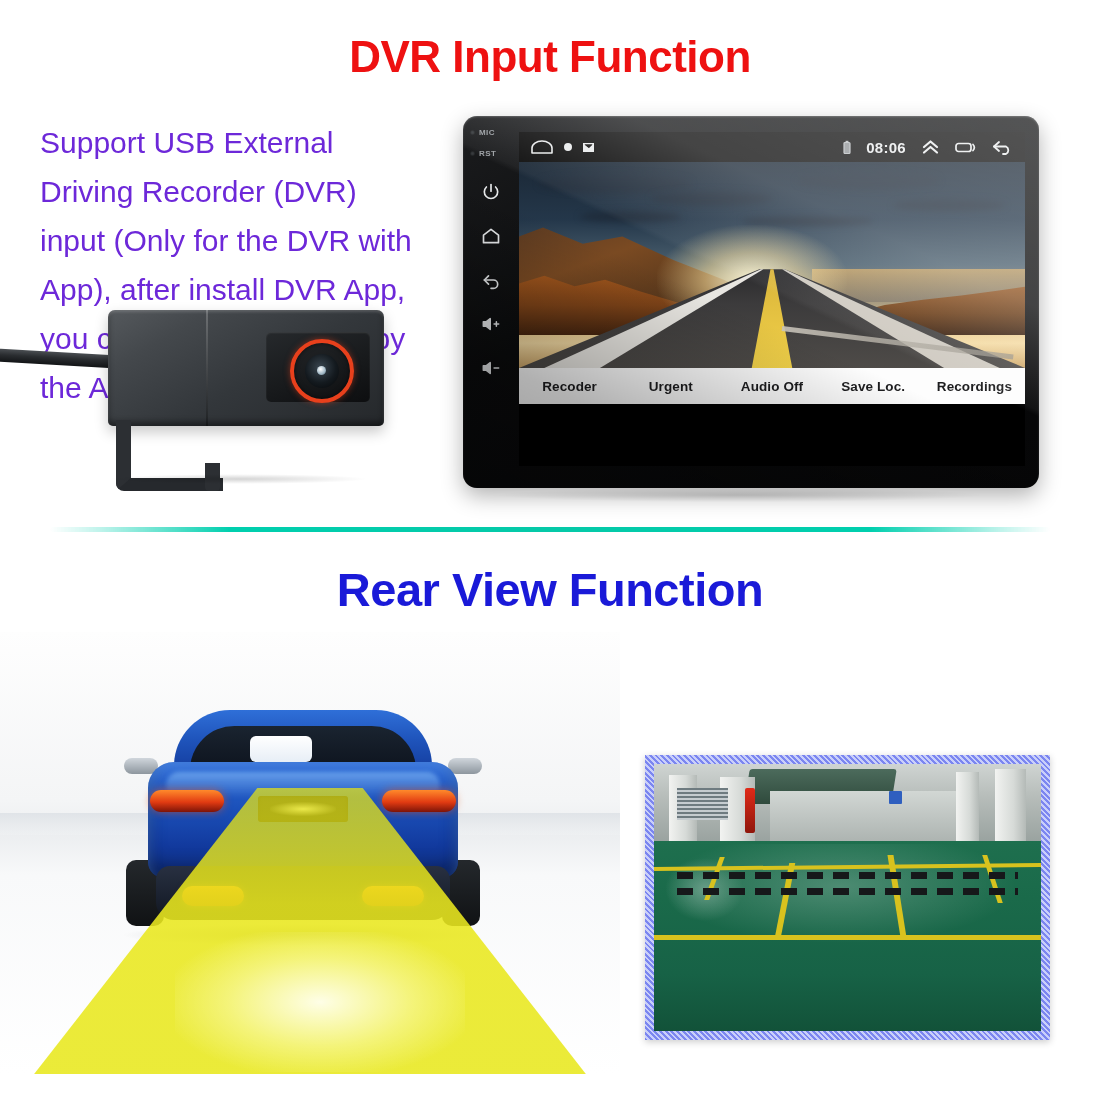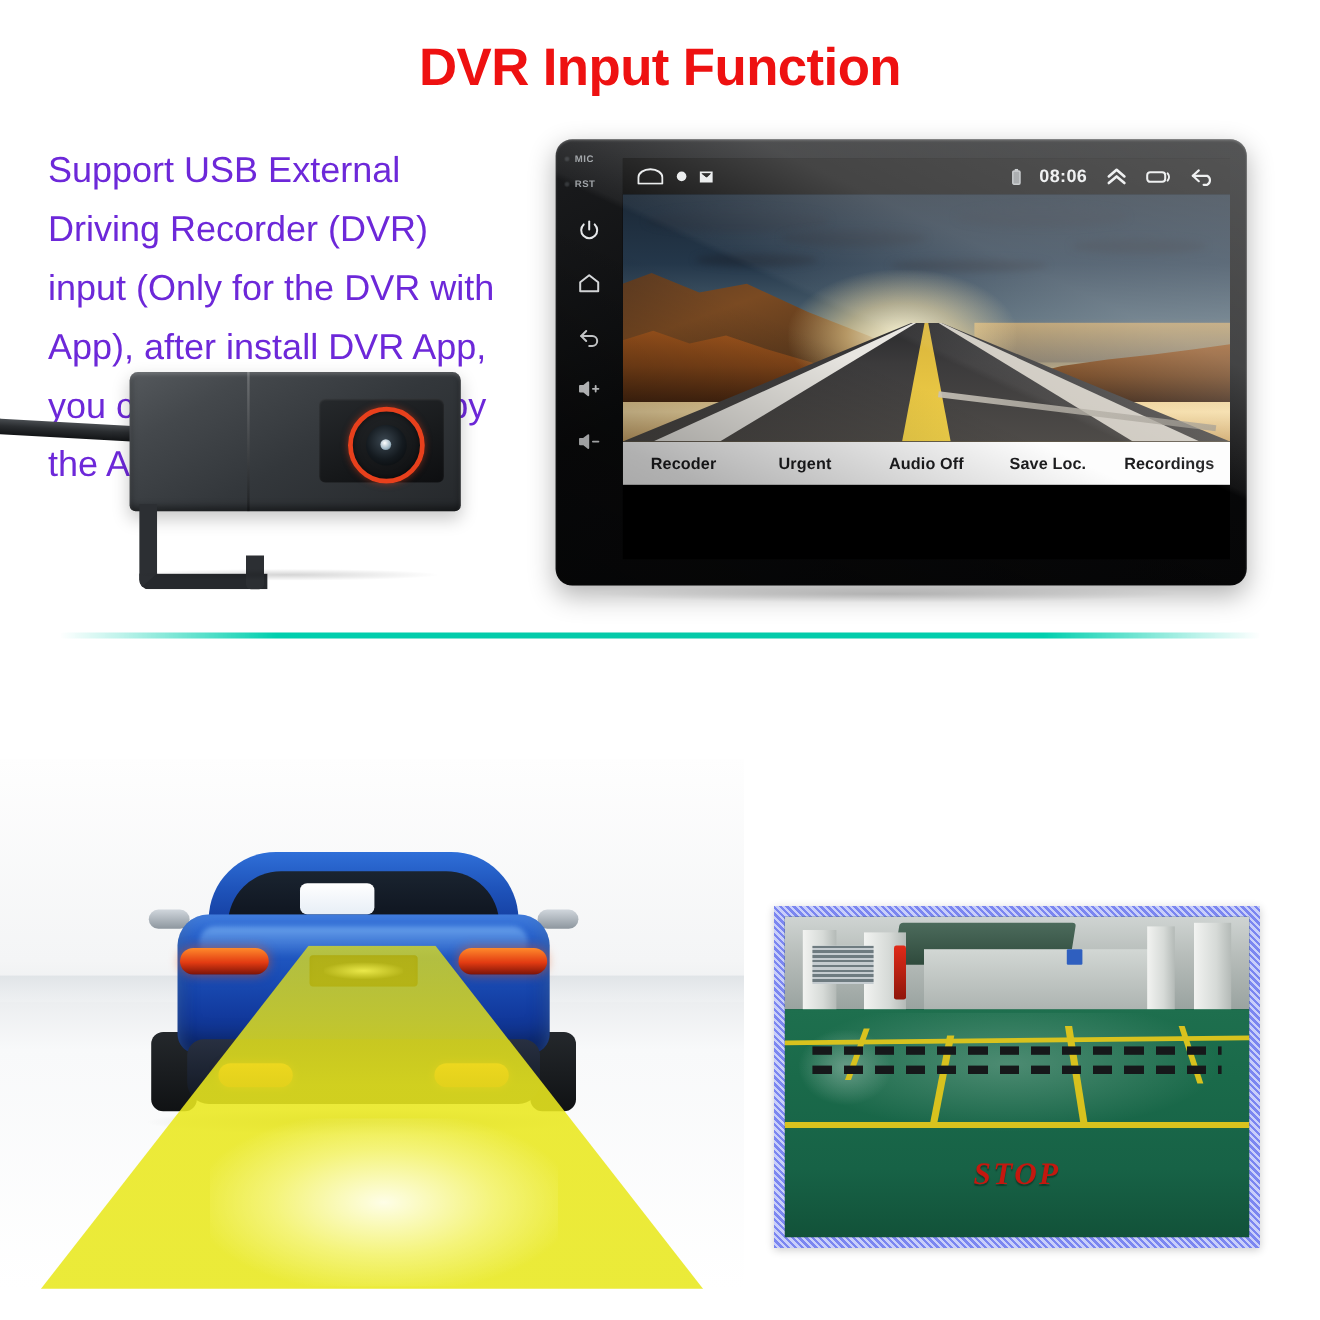--- a/index.html
+++ b/index.html
@@ -504,20 +504,21 @@
       </div>
     </div>
 
     <div class="hu-glare"></div>
     <div class="hu-dark-corner"></div>
   </div>
   <div class="hu-baseshadow" style="left:499px;top:488px;"></div>
 
   <div id="divider"></div>
 
+  <div class="title" id="rear-title">Rear View Function</div>
 
 
   <div id="car-panel">
     <div class="studio-bg"></div>
     <div class="studio-band"></div>
     <div class="car-floor-shadow"></div>
 
     <div class="car">
       <div class="car-roof"></div>
       <div class="car-glass"></div>
@@ -582,17 +583,16 @@
         <div class="g-seg green" style="right:35%;top:48%;width:7.5%;height:2.6%;"></div>
         <div class="g-seg green" style="right:34%;top:50%;width:2.2%;height:6.5%;"></div>
         <div class="g-seg yellow" style="right:31.5%;top:56%;width:2.4%;height:7%;"></div>
         <div class="g-seg yellow" style="right:29.5%;top:58.5%;width:8%;height:2.8%;"></div>
         <div class="g-seg yellow" style="right:28.5%;top:62%;width:2.6%;height:8%;"></div>
         <div class="g-seg red" style="right:24.5%;top:69%;width:3.4%;height:10.5%;"></div>
         <div class="g-seg red" style="right:19.5%;top:76.5%;width:12%;height:4.2%;"></div>
         <div class="g-seg red" style="right:17%;top:79%;width:3.6%;height:15%;"></div>
       </div>
 
-      <div class="pv-stop">STOP</div>
     </div>
   </div>
 
 </div>
 
 </body></html>

